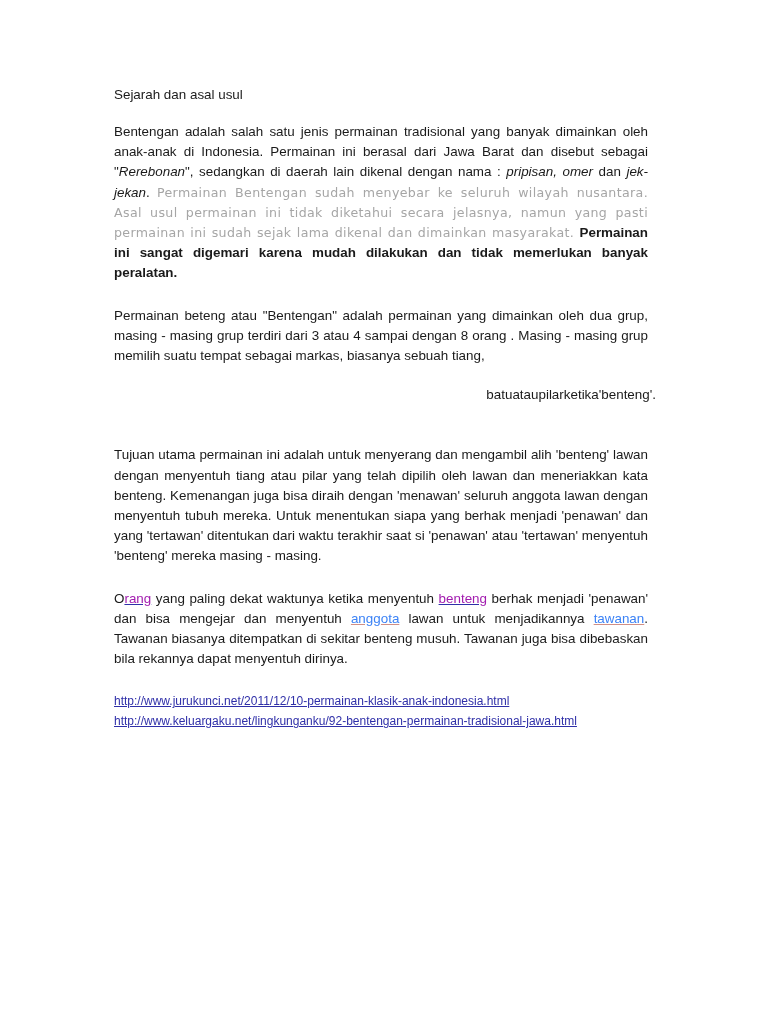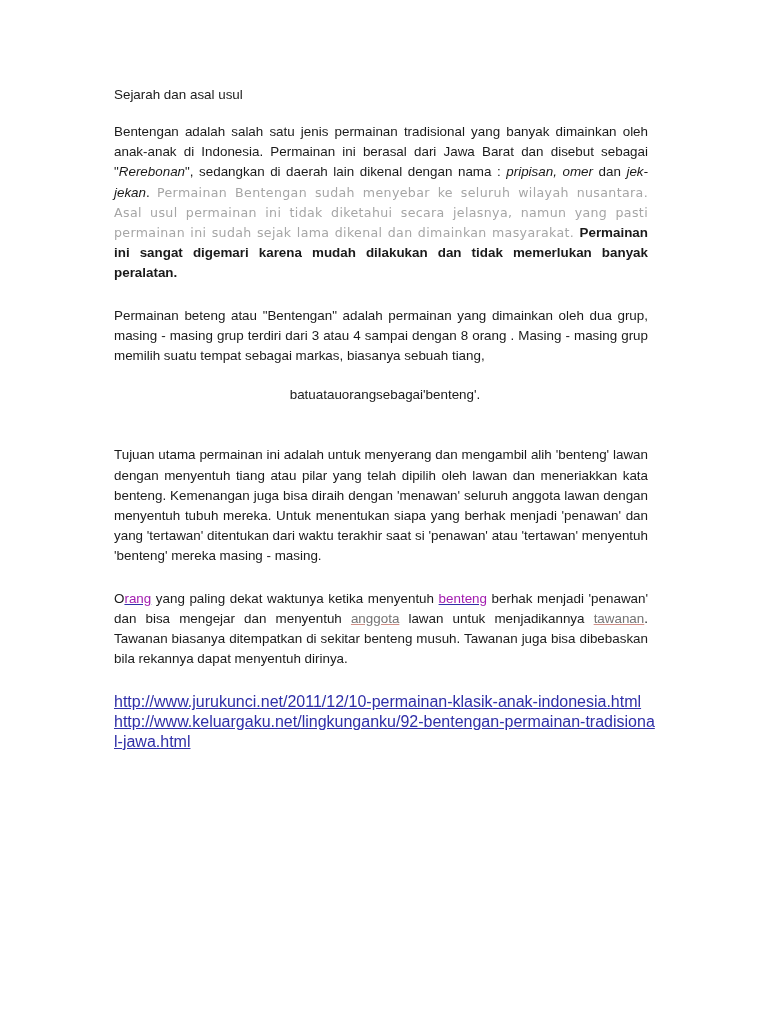--- a/index.html
+++ b/index.html
@@ -52,21 +52,21 @@
   }
   .para:last-child { margin-bottom: 0; }
 
   
   .gap-large { margin-bottom: 40px; }
   .gap-mid   { margin-bottom: 22px; }
 
   
   .stretch-line {
     display: flex;
-    justify-content: center;
+    justify-content: flex-end;
     width: 100%;
   }
   .stretch-line > span { white-space: pre; }
 
   
   .it { font-style: italic; }
   .bd { font-weight: bold; }
 
   
   .grey-run {
@@ -77,29 +77,29 @@
     font-weight: 400;
   }
 
   
   .lnk-blue {
     color: #a21caf;
     text-decoration: underline;
     text-decoration-color: #2f2fa8;
   }
   .lnk-salmon {
-    color: #737373;
+    color: #3b82f6;
     text-decoration: underline;
     text-decoration-color: #d08f86;
   }
 
   
   .url-block {
     margin-top: 23px;
-    font-size: 16px;
+    font-size: 12px;
     line-height: 19.6px;
     text-align: left;
   }
   .url {
     color: #2f2fa8;
     text-decoration: underline;
     text-decoration-color: #2f2fa8;
     display: block;
     width: fit-content;
     max-width: 542px;
@@ -115,22 +115,22 @@
     <p class="doc-title">Sejarah dan asal usul</p>
 
     <p class="para gap-mid"><span>Bentengan adalah salah satu jenis permainan tradisional yang banyak dimainkan oleh anak-anak di Indonesia. Permainan ini berasal dari Jawa Barat dan disebut sebagai </span><span>"</span><span class="it">Rerebonan</span><span>", </span><span>sedangkan di daerah lain dikenal dengan nama : </span><span class="it">pripisan, omer</span><span> dan </span><span class="it">jek-jekan</span><span>. </span><span class="grey-run">Permainan Bentengan sudah menyebar ke seluruh wilayah nusantara. Asal usul permainan ini tidak diketahui secara jelasnya, namun yang pasti permainan ini sudah sejak lama dikenal dan dimainkan masyarakat. </span><span class="bd">Permainan ini sangat digemari karena mudah dilakukan dan tidak memerlukan banyak peralatan.</span></p>
 
     <div class="para">
       <span>Permainan beteng atau "Bentengan" adalah permainan yang dimainkan oleh dua grup, masing - masing grup terdiri dari 3 atau 4 sampai dengan 8 orang . Masing - masing grup memilih suatu tempat sebagai markas, biasanya sebuah tiang,</span>
     </div>
     <div class="para gap-large stretch-line">
       <span>batu</span>
       <span>atau</span>
-      <span>orang</span>
-      <span>sebagai</span>
+      <span>pilar</span>
+      <span>ketika</span>
       <span>'benteng'.</span>
     </div>
 
     <p class="para gap-mid">Tujuan utama permainan ini adalah untuk menyerang dan mengambil alih 'benteng' lawan dengan menyentuh tiang atau pilar yang telah dipilih oleh lawan dan meneriakkan kata benteng. Kemenangan juga bisa diraih dengan 'menawan' seluruh anggota lawan dengan menyentuh tubuh mereka. Untuk menentukan siapa yang berhak menjadi 'penawan' dan yang 'tertawan' ditentukan dari waktu terakhir saat si 'penawan' atau 'tertawan' menyentuh 'benteng' mereka masing - masing.</p>
 
     <p class="para gap-mid"><span>O</span><span class="lnk-blue">rang</span><span> yang paling dekat waktunya ketika menyentuh </span><span class="lnk-blue">benteng</span><span> berhak menjadi 'penawan' dan bisa mengejar dan menyentuh </span><span class="lnk-salmon">anggota</span><span> lawan untuk menjadikannya </span><span class="lnk-salmon">tawanan</span><span>. Tawanan biasanya ditempatkan di sekitar benteng musuh. Tawanan juga bisa dibebaskan bila rekannya dapat menyentuh dirinya.</span></p>
 
 
     <div class="url-block">
       <a class="url" href="#">http://www.jurukunci.net/2011/12/10-permainan-klasik-anak-indonesia.html</a>

